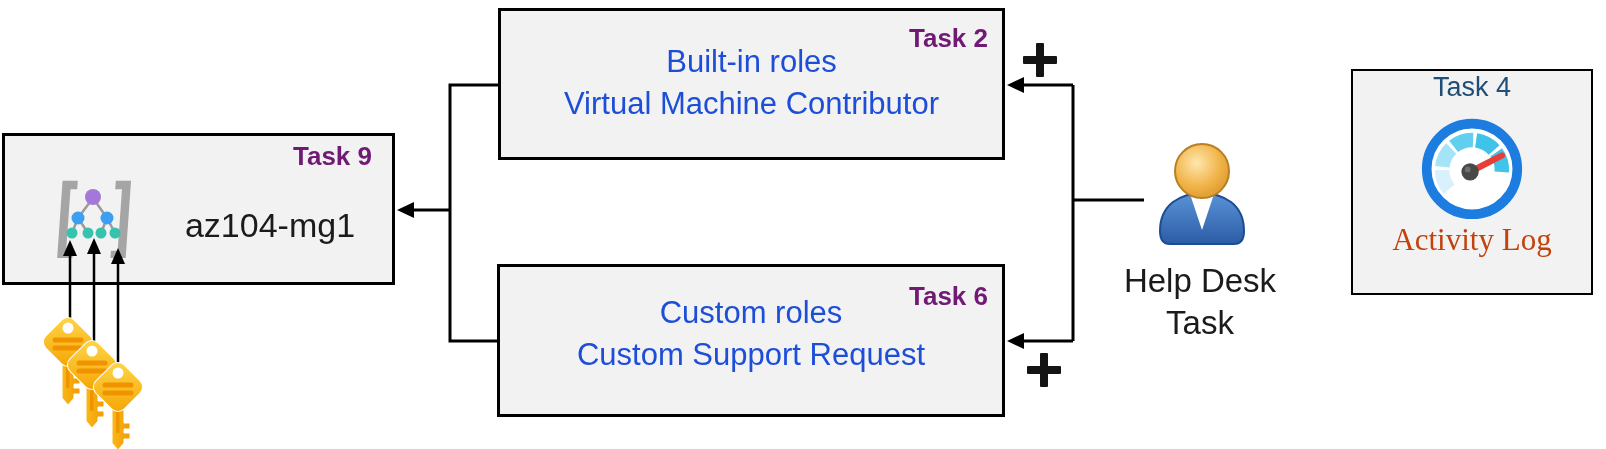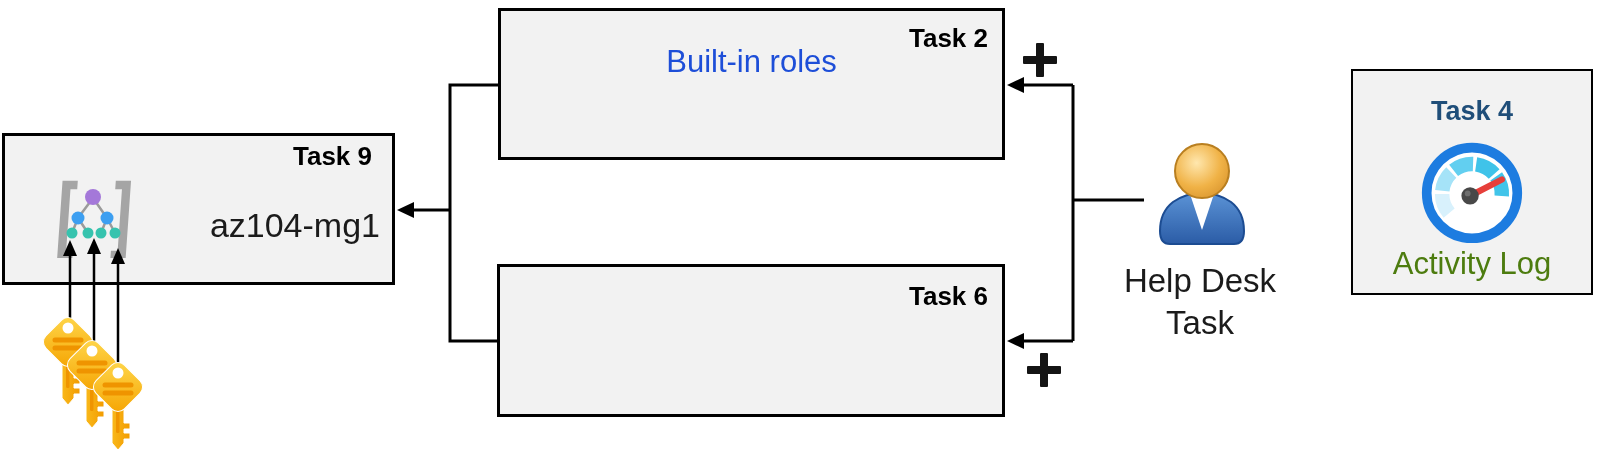--- a/index.html
+++ b/index.html
@@ -5,42 +5,42 @@
   html,body{margin:0;padding:0;background:#ffffff;}
   .canvas{
     position:relative;width:1606px;height:449px;background:#ffffff;
     overflow:hidden;font-family:"Liberation Sans",sans-serif;color:#1b1b1b;
   }
   .box{
     position:absolute;background:#f2f2f2;border:3px solid #000;
     box-sizing:border-box;
   }
   .tag{
-    position:absolute;font-weight:bold;color:#000000;font-size:26px;
+    position:absolute;font-weight:bold;color:#701a75;font-size:26px;
     line-height:30px;white-space:nowrap;
   }
   .boxlines{
     position:absolute;left:0;right:0;text-align:center;
     font-size:31px;line-height:42px;color:#1d4ed8;white-space:nowrap;
   }
   .overlay{position:absolute;left:0;top:0;pointer-events:none;}
   .icon-abs{position:absolute;}
   .actor-label{
     position:absolute;left:1095px;top:260px;width:210px;text-align:center;
     font-size:33px;line-height:42px;color:#1b1b1b;
   }
   .task1-title{
-    position:absolute;left:155px;top:67px;width:220px;text-align:right;
+    position:absolute;left:155px;top:67px;width:220px;text-align:center;
     font-size:34px;line-height:44px;color:#1b1b1b;white-space:nowrap;
   }
   .task4-inner{
     position:absolute;inset:0;display:flex;flex-direction:column;align-items:center;
   }
-  .task4-tag{font-weight:bold;color:#1f4e79;font-size:27px;line-height:32px;margin-top:24px;}
-  .task4-caption{font-size:31px;line-height:34px;margin-top:2px;color:#4d7c0f;white-space:nowrap;}
+  .task4-tag{font-weight:normal;color:#1f4e79;font-size:27px;line-height:32px;margin-top:0;}
+  .task4-caption{font-size:31px;line-height:34px;margin-top:2px;color:#c2410c;white-space:nowrap;font-family:Liberation Serif, serif;}
 </style>
 </head>
 <body>
 
 <div class="canvas">
 
   <div class="box" style="left:2px;top:133px;width:393px;height:152px;">
     <div class="tag" style="top:5px;right:20px;">Task 9</div>
     <div class="task1-title">az104-mg1</div>
 
@@ -59,25 +59,30 @@
       <circle cx="33" cy="55" r="5.5" fill="#36c3ae"></circle>
       <circle cx="46" cy="55" r="5.5" fill="#36c3ae"></circle>
       <circle cx="60" cy="55" r="5.5" fill="#36c3ae"></circle>
     </svg>
   </div>
 
   <div class="box" style="left:498px;top:8px;width:507px;height:152px;">
     <div class="tag" style="top:12px;right:14px;">Task 2</div>
     <div class="boxlines" style="top:30px;">
       <div>Built-in roles</div>
+      <div>Virtual Machine Contributor</div>
     </div>
   </div>
 
   <div class="box" style="left:497px;top:264px;width:508px;height:153px;">
     <div class="tag" style="top:14px;right:14px;">Task 6</div>
+    <div class="boxlines" style="top:25px;">
+      <div>Custom roles</div>
+      <div>Custom Support Request</div>
+    </div>
   </div>
 
   <div class="box" style="left:1351px;top:69px;width:242px;height:226px;border-width:2px;">
     <div class="task4-inner">
       <div class="task4-tag">Task 4</div>
 
       <svg width="106" height="106" viewBox="0 0 110 110" style="margin-top:12px;">
         <circle cx="55" cy="56" r="47" fill="#ffffff" stroke="#1d7ce0" stroke-width="10"></circle>
         <g fill="none" stroke-width="15">
           <path d="M31.3,76.9 A31,31 0 0 1 24,57" stroke="#d8f1fc"></path>

